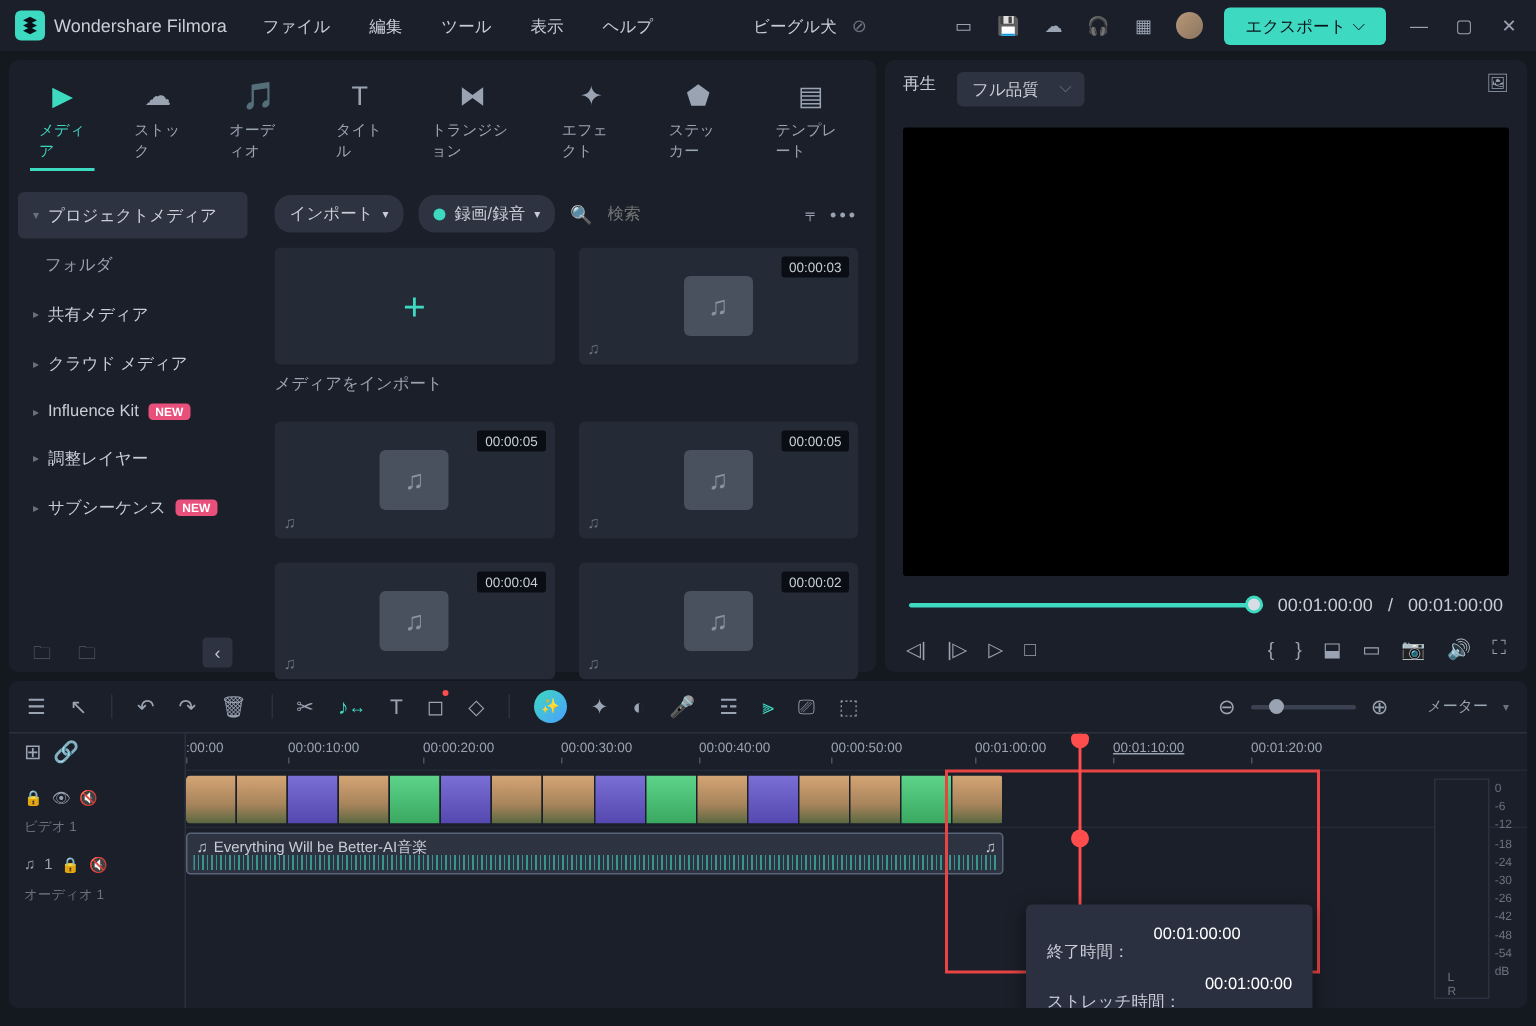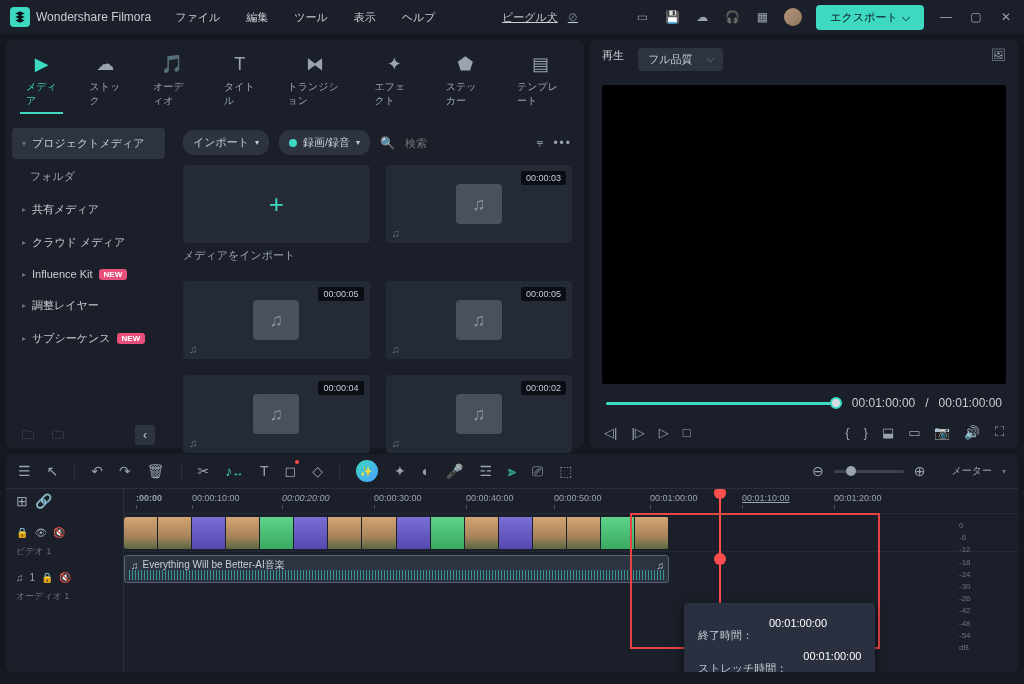--- a/index.html
+++ b/index.html
@@ -2,21 +2,21 @@
 <html><head>
 <meta charset="utf-8">
 <style>
 * { margin: 0; padding: 0; box-sizing: border-box; font-family: -apple-system, "Segoe UI", sans-serif; }
 body { background: #14181f; color: #c8cdd6; width: 1024px; height: 684px; overflow: hidden; font-size: 12px; }
 .titlebar { height: 34px; background: #1a1f29; display: flex; align-items: center; padding: 0 10px; gap: 6px; }
 .logo { width: 20px; height: 20px; background: #3dd9c1; border-radius: 4px; display: flex; align-items: center; justify-content: center; }
 .logo svg { width: 14px; height: 14px; }
 .app-title { font-size: 12px; font-weight: 500; margin-right: 8px; }
 .menu-item { padding: 4px 10px; font-size: 11px; cursor: pointer; }
-.titlebar-center { flex: 1; display: flex; justify-content: center; gap: 10px; align-items: center; text-decoration: underline; }
+.titlebar-center { flex: 1; display: flex; justify-content: center; gap: 10px; align-items: center; }
 .search-text { font-size: 11px; }
 .titlebar-right { display: flex; align-items: center; gap: 14px; }
 .top-icon { width: 16px; height: 16px; display: flex; align-items: center; justify-content: center; color: #9aa3b2; }
 .avatar { width: 18px; height: 18px; border-radius: 50%; background: linear-gradient(135deg,#b89878,#8a7560); }
 .export-btn { background: #3dd9c1; color: #0a1018; padding: 5px 14px; border-radius: 4px; font-size: 11px; font-weight: 500; cursor: pointer; display: flex; align-items: center; gap: 4px; }
 .win-btn { width: 16px; height: 16px; display: flex; align-items: center; justify-content: center; color: #9aa3b2; cursor: pointer; }
 
 .upper { display: flex; height: 420px; gap: 6px; padding: 6px; }
 .left-panel { width: 578px; background: #1a1f29; border-radius: 6px; display: flex; flex-direction: column; }
 .tabs { display: flex; padding: 8px 14px 0; gap: 20px; }
@@ -360,23 +360,23 @@
             <span>♫</span>
             <span>1</span>
             <span>🔒</span>
             <span>🔇</span>
           </div>
       </div>
       <div class="tl-track-label">オーディオ 1</div>
     </div>
     <div class="tl-right">
       <div class="ruler">
-        <div class="ruler-tick" style="left:12px;font-weight:bold;">:00:00</div>
+        <div class="ruler-tick" style="left:0px;">:00:00</div>
         <div class="ruler-tick" style="left:68px;">00:00:10:00</div>
-        <div class="ruler-tick" style="left:158px;font-style:italic;">00:00:20:00</div>
+        <div class="ruler-tick" style="left:158px;">00:00:20:00</div>
         <div class="ruler-tick" style="left:250px;">00:00:30:00</div>
         <div class="ruler-tick" style="left:342px;">00:00:40:00</div>
         <div class="ruler-tick" style="left:430px;text-align:center;">00:00:50:00</div>
         <div class="ruler-tick" style="left:526px;">00:01:00:00</div>
         <div class="ruler-tick" style="left:618px;text-decoration:underline;">00:01:10:00</div>
         <div class="ruler-tick" style="left:710px;">00:01:20:00</div>
       </div>
       <div class="track-row">
         <div class="clip-video">
           <div class="clip-seg"></div>
@@ -416,20 +416,24 @@
             <span class="tooltip-label">終了時間：</span>
             <span class="tooltip-val">00:01:00:00</span>
           </div>
         <div class="tooltip-row">
             <span class="tooltip-label">ストレッチ時間：</span>
             <span class="tooltip-val">00:01:00:00</span>
           </div>
       </div>
     </div>
     <div class="db-meter">
+      <div class="db-bars">
+          <div class="db-fill"></div>
+          <div class="db-lr">L  R</div>
+        </div>
       <div class="db-labels">
         <span>0</span>
           <span>-6</span>
           <span>-12</span>
           <span>-18</span>
           <span>-24</span>
           <span>-30</span>
           <span>-26</span>
           <span>-42</span>
           <span>-48</span>

